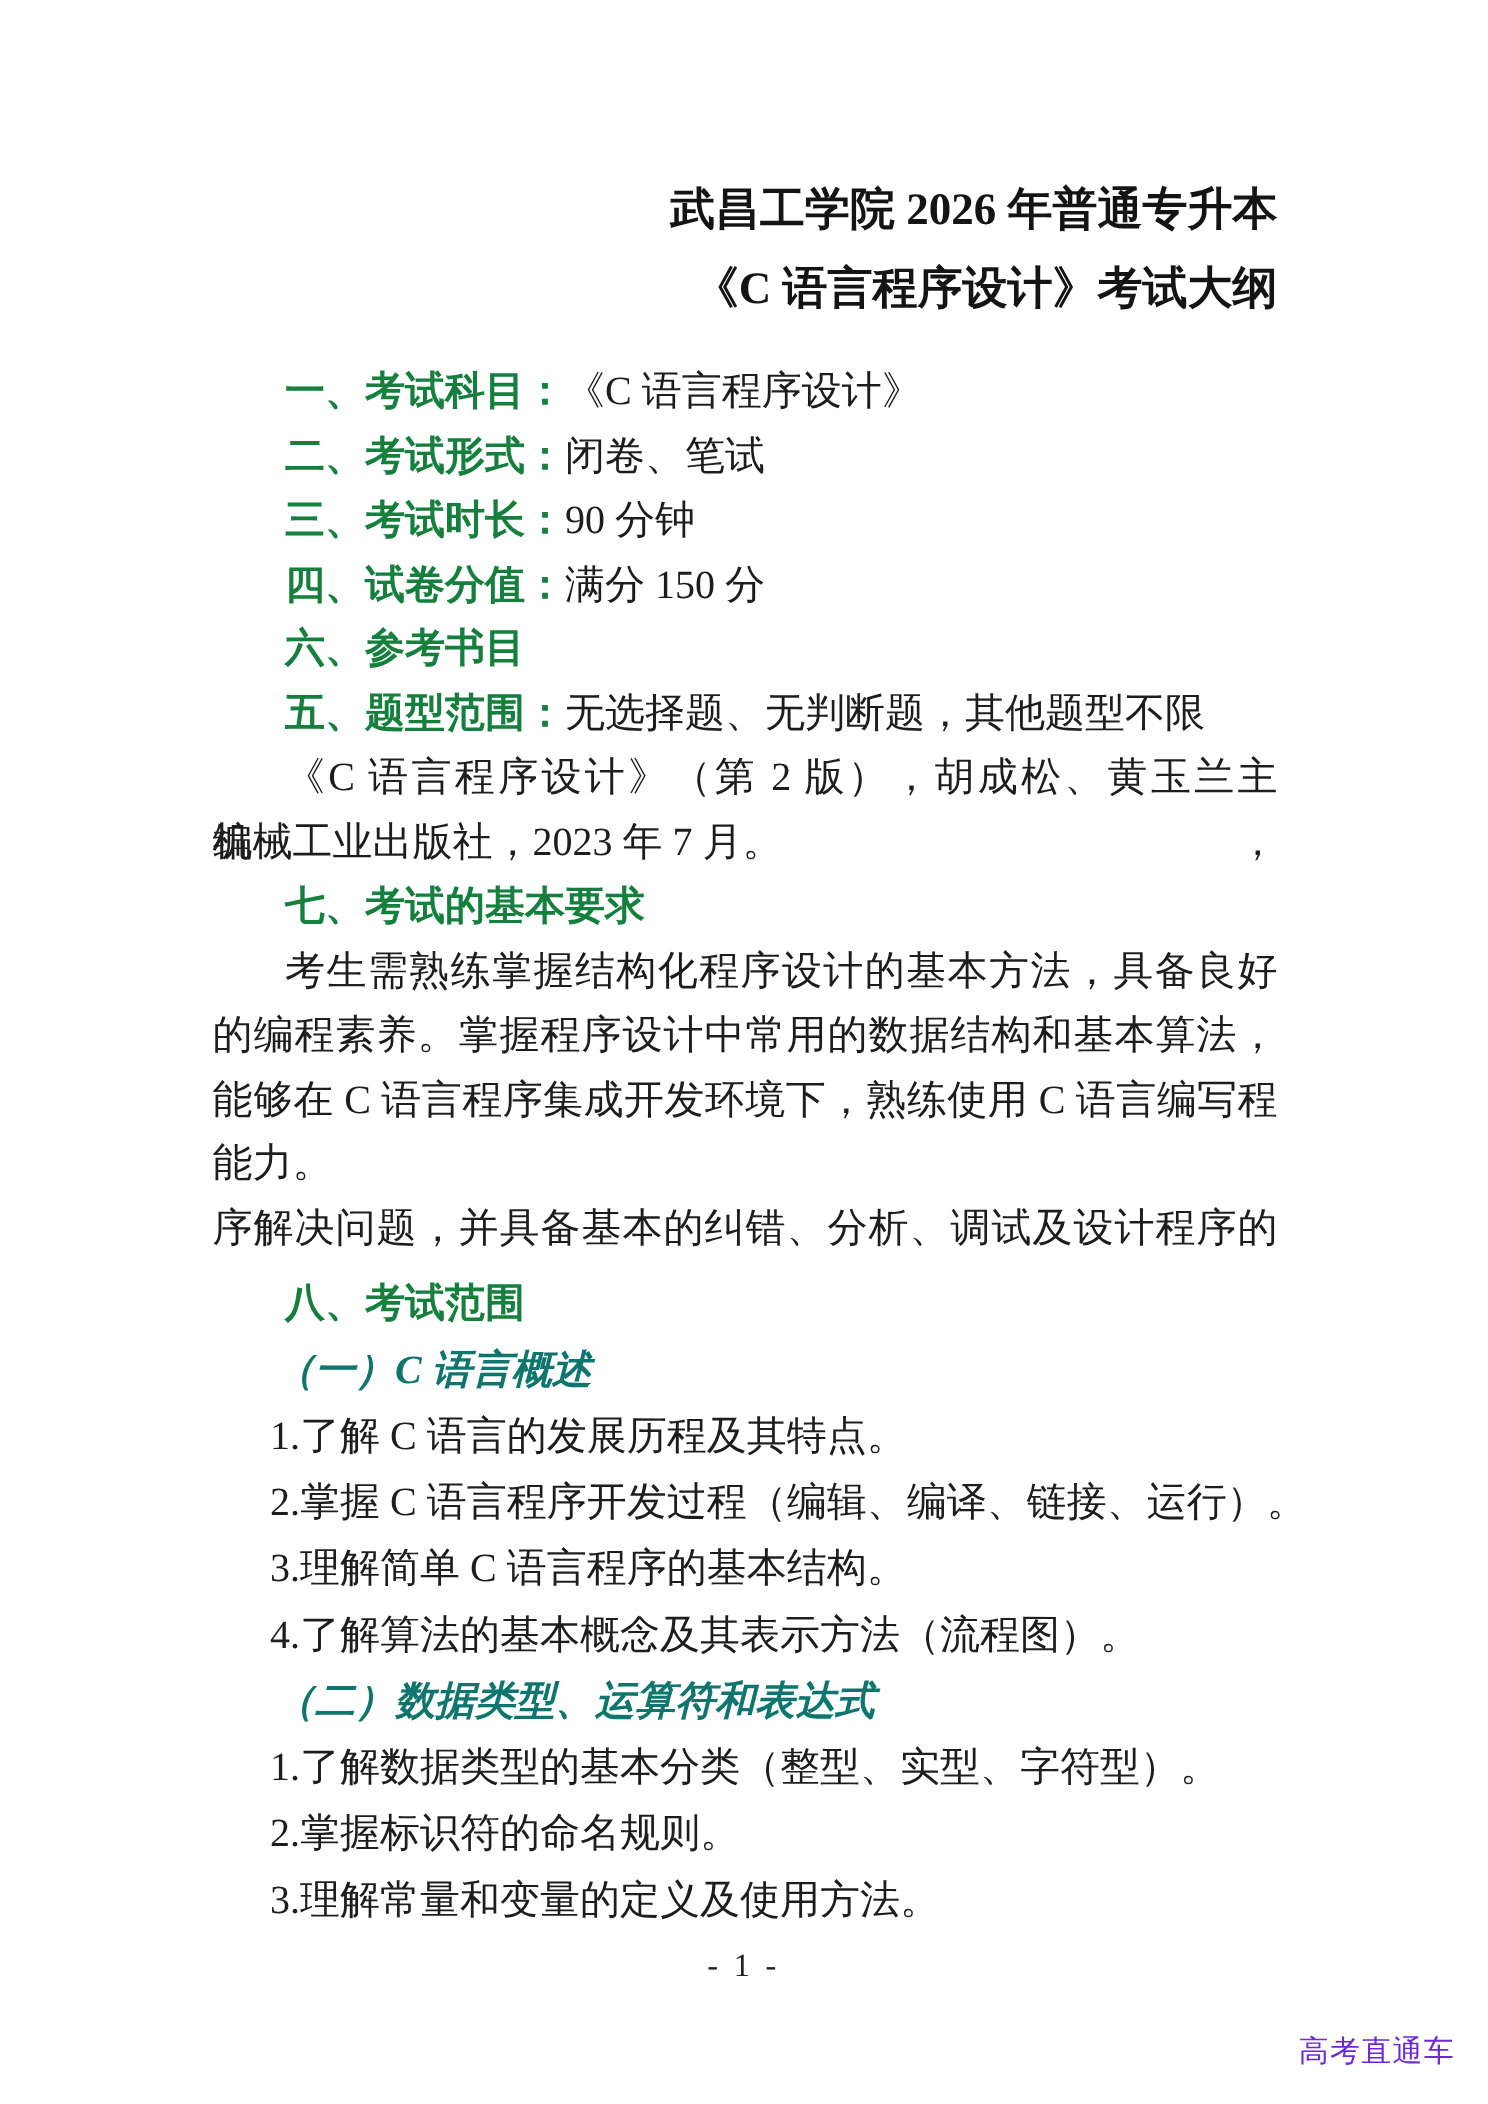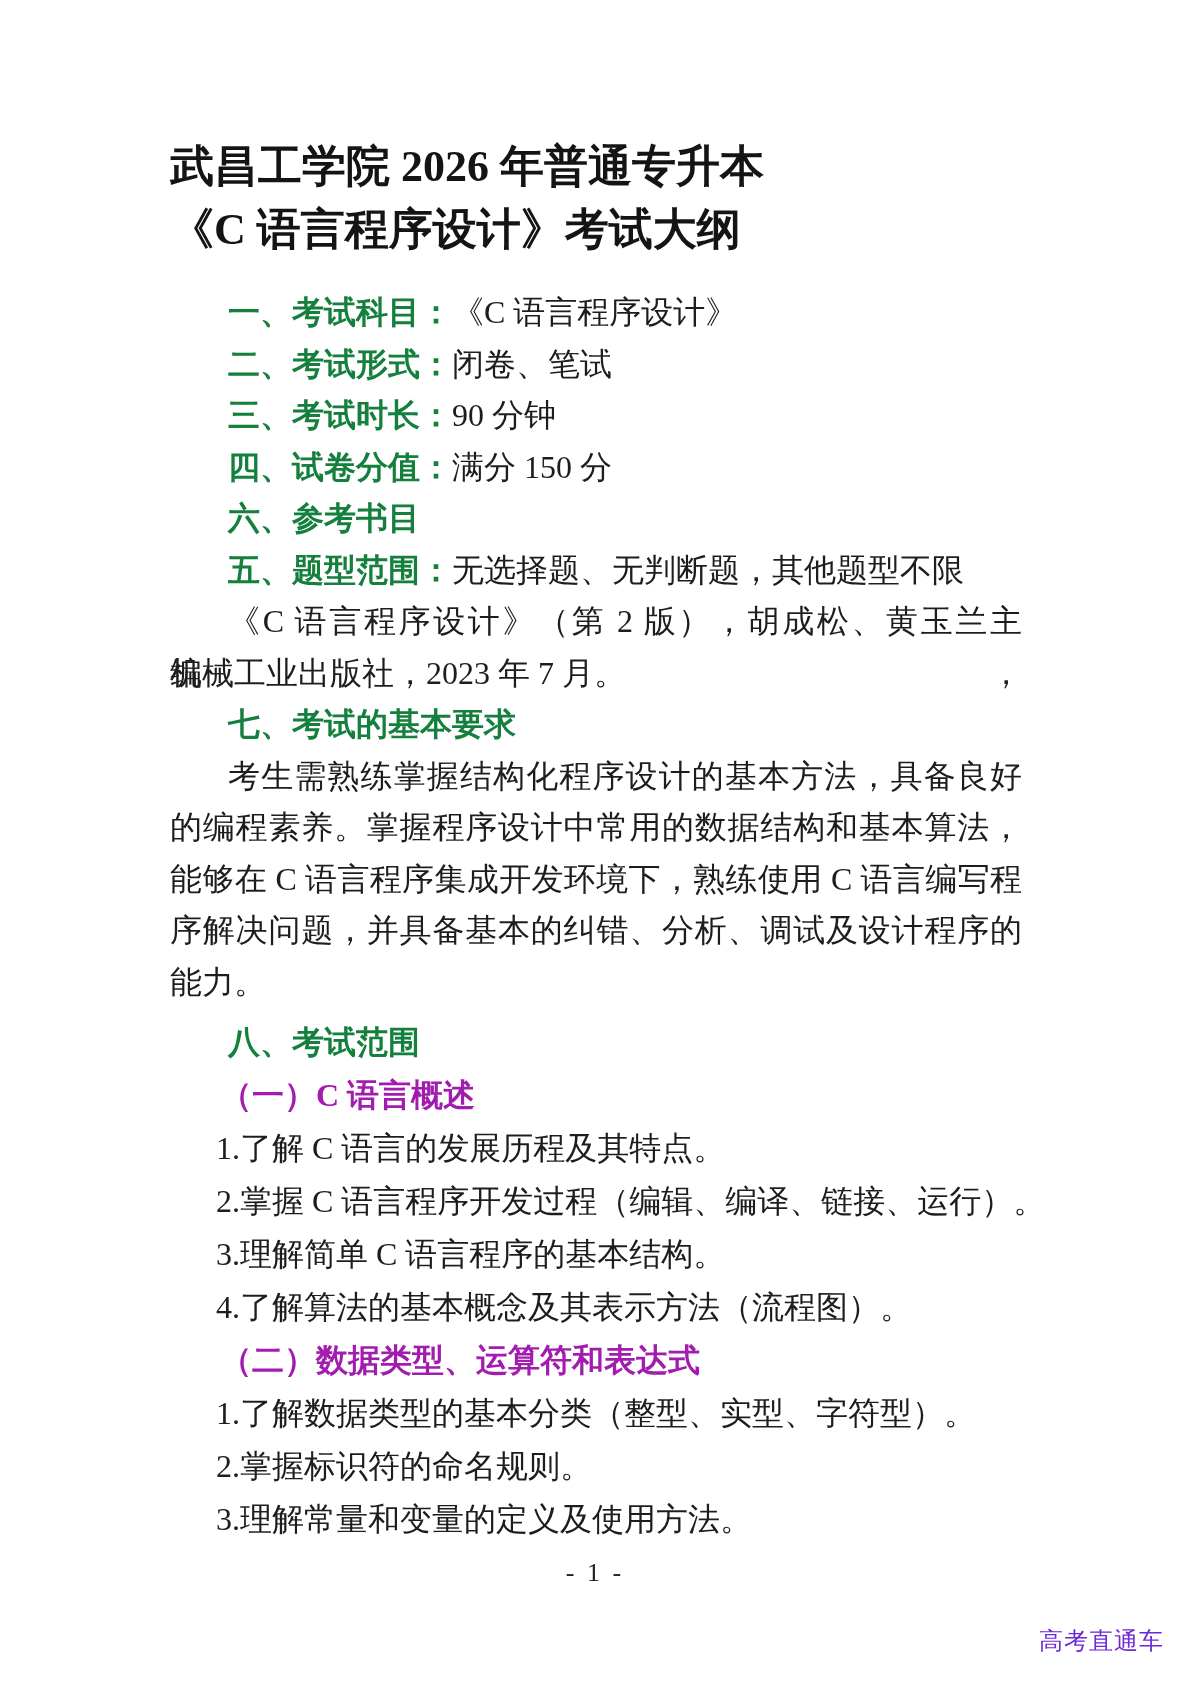--- a/index.html
+++ b/index.html
@@ -1,41 +1,41 @@
 <!DOCTYPE html>
 <html><head>
 <meta charset="utf-8">
 <style>
   html,body { margin:0; padding:0; background:#ffffff; }
   .page {
     position:relative; width:1190px; height:1683px; background:#ffffff;
     overflow:hidden; font-family:"Liberation Serif", serif; color:#1d1d1d;
   }
   .title {
-    position:absolute; left:170px; width:852px; text-align:left;
-    font-family:"Liberation Serif", serif; font-weight:700; font-size:44px;
+    position:absolute; left:170px; width:852px; text-align:right;
+    font-family:"Liberation Serif", serif; font-weight:700; font-size:36px;
     line-height:50px; color:#141414; white-space:nowrap;
   }
   .title1 { top:142px; }
   .title2 { top:205px; }
   .zoneA { position:absolute; left:170px; top:287px; width:852px; }
   .zoneB { position:absolute; left:170px; top:1016px; width:852px; }
   .ln {
     font-size:32px; color:#1d1d1d; white-space:nowrap;
     font-family:"Liberation Serif", serif;
   }
   .zoneA .ln { height:51.5px; line-height:51.5px; }
   .zoneB .ln { height:53px; line-height:53px; }
   .ind2     { padding-left:58px; }   
   .indNum   { padding-left:46px; }   
   .indParen { padding-left:50px; }   
   .hei {
     font-family:"Liberation Sans", sans-serif; font-weight:700; color:#15803d;
   }
-  .kaiBold { font-weight:700; color:#a21caf; }
+  .kaiBold { font-weight:700; color:#0f766e;font-style:italic; }
   
   .fill { white-space:normal; text-align:justify; text-align-last:justify; }
   .fill.ind2 { padding-left:0; text-indent:58px; }
   .pagenum {
     position:absolute; top:1558px; left:0; width:100%; text-align:center;
     font-size:26px; letter-spacing:3px; color:#222222;
     font-family:"Liberation Serif", serif;
   }
   .watermark {
     position:absolute; top:1625px; right:26px; font-size:24px;
@@ -74,22 +74,22 @@
     </div>
     <div class="ln fill ind2">《C 语言程序设计》（第 2 版），胡成松、黄玉兰主编，</div>
     <div class="ln">机械工业出版社，2023 年 7 月。</div>
 
     <div class="ln ind2">
       <span class="hei">七、考试的基本要求</span>
     </div>
     <div class="ln fill ind2">考生需熟练掌握结构化程序设计的基本方法，具备良好</div>
     <div class="ln fill">的编程素养。掌握程序设计中常用的数据结构和基本算法，</div>
     <div class="ln fill">能够在 C 语言程序集成开发环境下，熟练使用 C 语言编写程</div>
+    <div class="ln">能力。</div>
     <div class="ln fill">序解决问题，并具备基本的纠错、分析、调试及设计程序的</div>
-    <div class="ln">能力。</div>
 
   </div>
 
   <div class="zoneB">
 
     <div class="ln ind2">
       <span class="hei">八、考试范围</span>
     </div>
 
     <div class="ln indParen">

